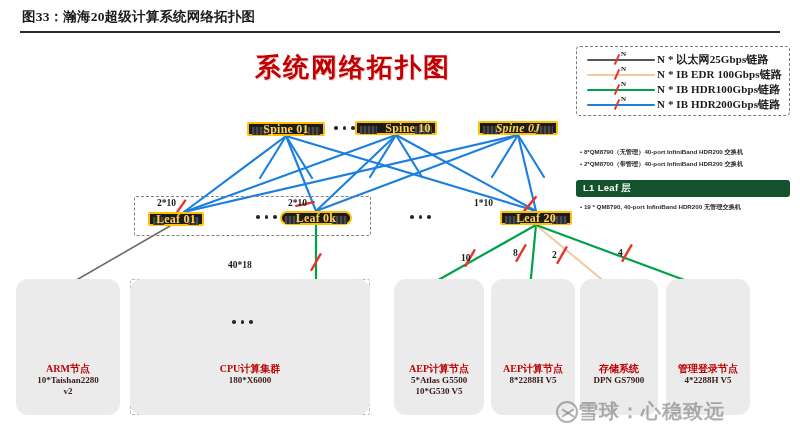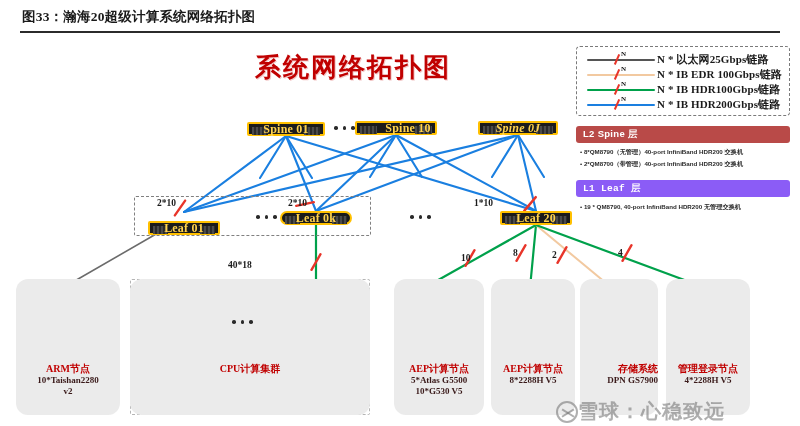--- a/index.html
+++ b/index.html
@@ -155,21 +155,21 @@
   }
 
   
   .lyr-head {
     position:absolute; height: 17px; border-radius: 3px; z-index: 8;
     display:flex; align-items:center; padding-left: 7px;
     font-family:"Liberation Sans", sans-serif; font-size: 9.5px; font-weight:700; color:#ffffff;
     letter-spacing:.3px;
   }
   .lyr-head.l2 { background:#b94a48; }
-  .lyr-head.l1 { background:#8b5cf6;font-family:Liberation Mono, monospace; }
+  .lyr-head.l1 { background:#14532d; }
   .lyr-line {
     position:absolute; z-index: 8;
     font-family:"Liberation Sans", sans-serif; font-size: 6.2px; font-weight:700;
     color:#2a2a2a; white-space:nowrap; letter-spacing:0px;
   }
 
   
   .wm {
     position:absolute; left: 556px; top: 398px; z-index: 9;
     display:flex; align-items:center; 
@@ -238,21 +238,21 @@
   <div id="nodes">
       <div class="sw" style="left:247px;top:122px;width:78px;">
         <span>Spine 01</span>
       </div>
       <div class="sw" style="left:355px;top:121px;width:82px;padding-left:24px;">
         <span>Spine 10</span>
       </div>
       <div class="sw" style="left:478px;top:121px;width:80px;font-style:italic;">
         <span>Spine 0J</span>
       </div>
-      <div class="sw" style="left:148px;top:212px;width:72px;margin-top:9px;">
+      <div class="sw" style="left:148px;top:212px;width:56px;">
         <span>Leaf 01</span>
       </div>
       <div class="cnt" style="left:157px;top:198px;">2*10</div>
       <div class="sw" style="left:280px;top:211px;width:72px;border-radius:7px;">
         <span>Leaf 0k</span>
       </div>
       <div class="cnt" style="left:288px;top:198px;">2*10</div>
       <div class="sw" style="left:500px;top:211px;width:72px;">
         <span>Leaf 20</span>
       </div>
@@ -309,20 +309,21 @@
         <div class="unit"></div>
         <div class="unit"></div>
       </div>
       <div class="dots" style="left:232px;top:320px;">
         <i></i>
         <i></i>
         <i></i>
       </div>
       <div class="grp-label" style="left:130px;top:363px;width:240px;">
         <span class="t1">CPU计算集群</span>
+        <span class="t2">180*X6000</span>
       </div>
       <div class="grp" style="left:394px;top:279px;width:90px;height:136px;"></div>
       <div class="rackbox" style="left:402px;top:288px;width:74px;height:76px;">
         <div class="unit gpu" style="height: 24px;"></div>
         <div class="minidots">
           <i></i>
           <i></i>
           <i></i>
         </div>
         <div class="unit gpu" style="height: 24px;"></div>
@@ -345,21 +346,21 @@
       <div class="grp-label" style="left:491px;top:363px;width:84px;">
         <span class="t1">AEP计算节点</span>
         <span class="t2">8*2288H V5</span>
       </div>
       <div class="grp" style="left:580px;top:279px;width:78px;height:136px;"></div>
       <div class="rackbox" style="left:585px;top:288px;width:68px;height:76px;">
         <div class="unit art art-a"></div>
         <div class="unit art art-b"></div>
         <div class="unit art art-b"></div>
       </div>
-      <div class="grp-label" style="left:580px;top:363px;width:78px;text-align:right;">
+      <div class="grp-label" style="left:580px;top:363px;width:78px;">
         <span class="t1">存储系统</span>
         <span class="t2">DPN GS7900</span>
       </div>
       <div class="grp" style="left:666px;top:279px;width:84px;height:136px;"></div>
       <div class="rackbox" style="left:672px;top:288px;width:72px;height:76px;">
         <div class="unit bay slim"></div>
         <div class="minidots">
           <i></i>
           <i></i>
           <i></i>
@@ -403,21 +404,20 @@
           <span class="leg-line">
             <span class="bar" style="background:#1a7fe0;"></span>
             <span class="slash" style="background:#e8352a;"></span>
             <span class="n">N</span>
           </span>
           <span class="leg-txt">N * IB HDR200Gbps链路</span>
         </div>
       </div>
   </div>
 
-  <div class="lyr-head l2" style="left:576px;top:126px;width:214px;">L2 Spine 层</div>
   <div class="lyr-line" style="left:580px;top:148px;">• 8*QM8790（无管理）40-port InfiniBand HDR200 交换机</div>
   <div class="lyr-line" style="left:580px;top:160px;">• 2*QM8700（带管理）40-port InfiniBand HDR200 交换机</div>
 
   <div class="lyr-head l1" style="left:576px;top:180px;width:214px;">L1 Leaf 层</div>
   <div class="lyr-line" style="left:580px;top:203px;">• 19 * QM8790, 40-port InfiniBand HDR200 无管理交换机</div>
 
   <div class="wm">
     <span class="ring"></span>
     <span>雪球：心稳致远</span>
   </div>

